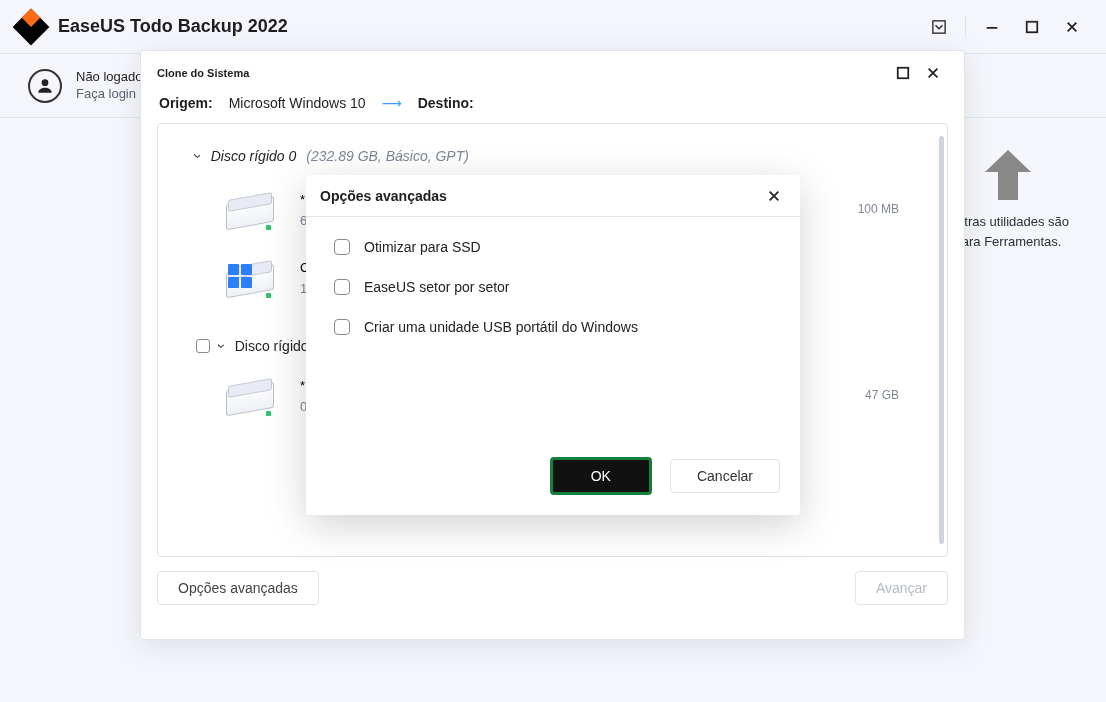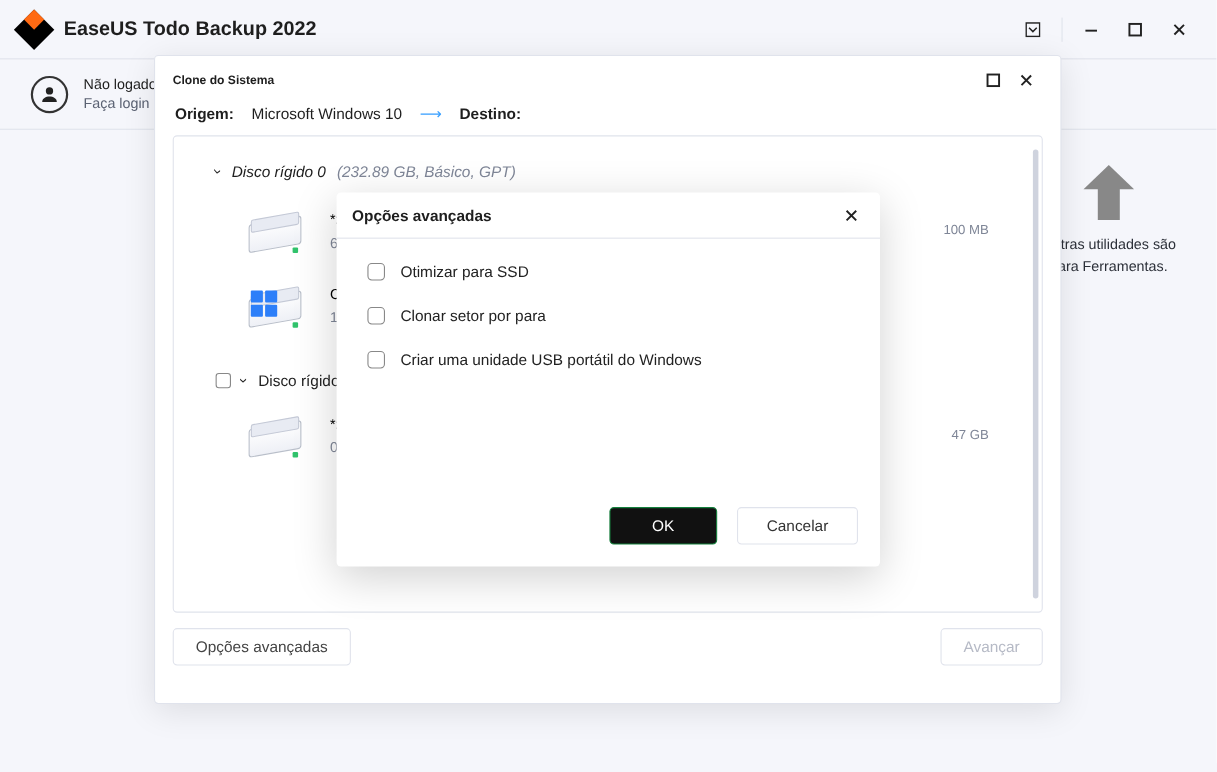--- a/index.html
+++ b/index.html
@@ -171,21 +171,21 @@
   }
   .dlg2-title .spacer{flex:1;}
   .dlg2-title .close{width:24px;height:24px;display:flex;align-items:center;justify-content:center;font-size:18px;}
   .dlg2-body{padding:22px 28px;flex:1;}
   .opt{display:flex;align-items:center;gap:14px;font-size:14px;margin-bottom:24px;color:#222;}
   .opt .chk{width:16px;height:16px;border-radius:4px;}
   .dlg2-footer{
     display:flex;align-items:center;justify-content:flex-end;gap:18px;padding:0 20px 20px;
   }
   .btn-primary{
-    background:#111;color:#fff;border:1px solid #15803d;padding:8px 38px;border-radius:4px;font-size:14px;
+    background:#111;color:#fff;border:3px solid #15803d;padding:8px 38px;border-radius:4px;font-size:14px;
   }
   .btn-sec{
     background:#fff;border:1px solid var(--grey-line);padding:8px 26px;border-radius:4px;font-size:14px;color:#333;
   }
 </style>
 </head>
 <body>
 
 <div class="titlebar">
   <div class="logo"></div>
@@ -354,21 +354,21 @@
         </svg>
     </div>
   </div>
   <div class="dlg2-body">
     <div class="opt">
       <span class="chk"></span>
       <span>Otimizar para SSD</span>
     </div>
     <div class="opt">
       <span class="chk"></span>
-      <span>Clonar setor por para</span>
+      <span>EaseUS setor por setor</span>
     </div>
     <div class="opt">
       <span class="chk"></span>
       <span>Criar uma unidade USB portátil do Windows</span>
     </div>
   </div>
   <div class="dlg2-footer">
     <button class="btn-primary">OK</button>
     <button class="btn-sec">Cancelar</button>
   </div>

